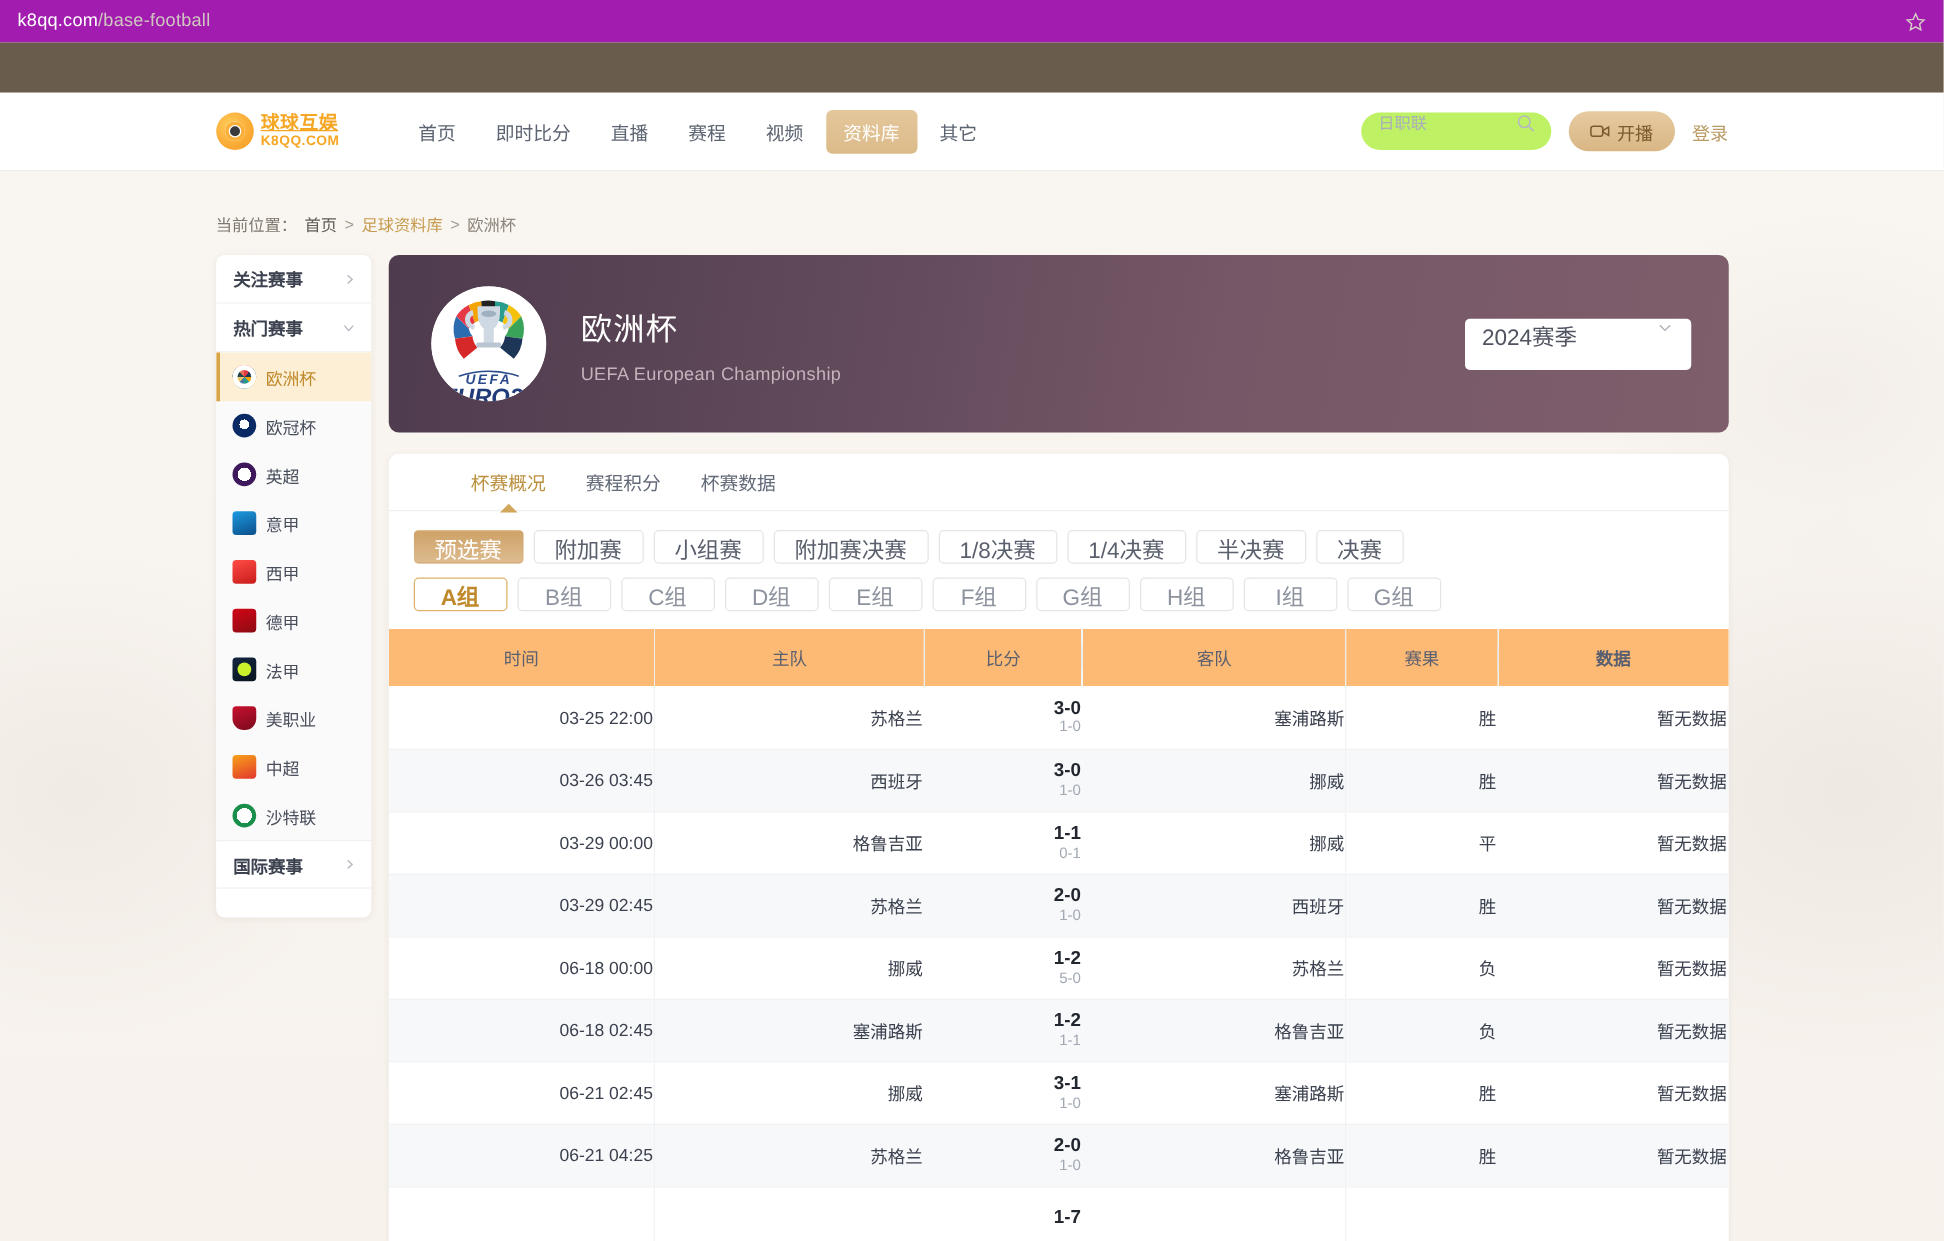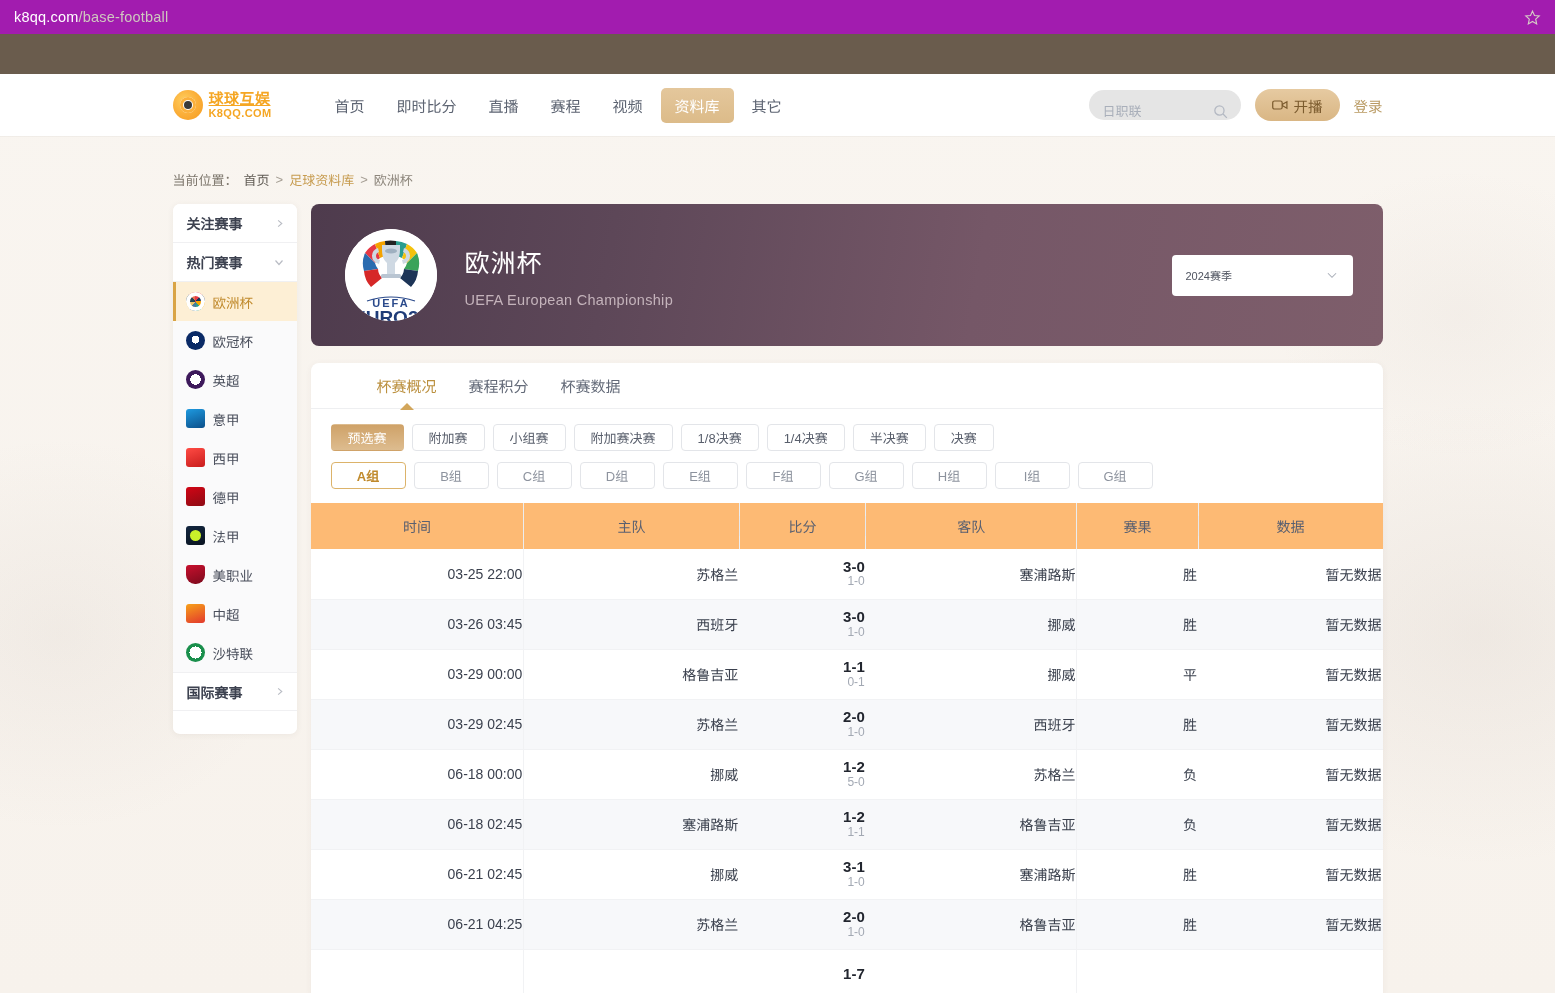--- a/index.html
+++ b/index.html
@@ -120,23 +120,23 @@
     cursor: pointer;
   }
   .nav-item.active {
     background: linear-gradient(180deg, #e4c79c, #dcbb89);
     color: #ffffff;
   }
 
   .header-right { margin-left: auto; display: flex; align-items: center; gap: 14px; }
   .search-box {
     width: 152px; height: 30px;
-    background: #e5e5e5;
+    background: #bef264;
     border-radius: 16px;
-    display: flex; align-items: flex-end;
+    display: flex; align-items: flex-start;
     padding: 0 12px;
   }
   .search-box input {
     border: 0; outline: 0; background: transparent;
     font-size: 13px; color: #6c7280;
     width: 110px;
     font-family: inherit;
   }
   .search-box input::placeholder { color: #a9afba; }
   .search-ic { margin-left: auto; color: #b3b8c2; display: flex; }
@@ -240,33 +240,33 @@
     position: relative;
     overflow: hidden;
   }
   .banner-logo {
     width: 92px; height: 92px;
     border-radius: 50%;
     background: #fff;
     flex: none;
     position: relative;
     overflow: hidden;
-    display: flex; align-items: flex-end; justify-content: center;
+    display: flex; align-items: flex-end; justify-content: center; font-style: italic;
   }
   .banner-title-wrap { margin-left: 28px; }
   .banner-title { font-size: 25px; color: #fff; font-weight: 500; letter-spacing: 1px; }
   .banner-sub { font-size: 14.5px; color: #c4b3bb; margin-top: 13px; letter-spacing: .3px; }
   .season-select {
     margin-left: auto;
     width: 181px; height: 41px;
     background: #fff;
     border-radius: 4px;
-    display: flex; align-items: center;
+    display: flex; align-items: flex-start;
     padding: 0 14px;
-    font-size: 11px; color: #4f5460;
+    font-size: 18px; color: #4f5460;
     cursor: pointer;
   }
   .season-select .chev { margin-left: auto; color: #a9aeb8; display: flex; }
 
   
   .panel {
     margin-top: 17px;
     background: #fff;
     border-radius: 8px;
     box-shadow: 0 1px 6px rgba(90,75,60,.06);
@@ -298,21 +298,21 @@
 
   .filters { padding: 15px 20px 0 20px; }
   .filter-row { display: flex; gap: 8px; flex-wrap: nowrap; }
   .filter-row.round { margin-bottom: 11px; }
   .pill {
     height: 27px;
     border-radius: 4px;
     border: 1px solid #e3e5e9;
     background: #fff;
     color: #595f6c;
-    font-size: 13px;
+    font-size: 18px;
     display: flex; align-items: center; justify-content: center;
     padding: 0 16px;
     cursor: pointer;
     white-space: nowrap;
     font-family: inherit;
   }
   .pill.sel {
     background: linear-gradient(180deg, #cfa268, #ddbc8f);
     border-color: transparent;
     color: #fff;
@@ -337,21 +337,21 @@
   }
   table.matches thead th {
     background: #fdba74;
     height: 46px;
     font-size: 14px;
     font-weight: normal;
     color: #5a6070;
     border-right: 1px solid #ebedf0;
     position: relative;
   }
-  table.matches thead th:last-child { border-right: 0; }
+  table.matches thead th:last-child { border-right: 0; font-weight: bold; }
   table.matches thead th.nosep { border-right: 0; }
   table.matches thead th.sep-short::after {
     content: "";
     position: absolute; right: -1px; top: 13px; bottom: 13px;
     width: 1px; background: #e6e8ec;
   }
   table.matches tbody td {
     height: 50px;
     text-align: right;
     font-size: 14px;

